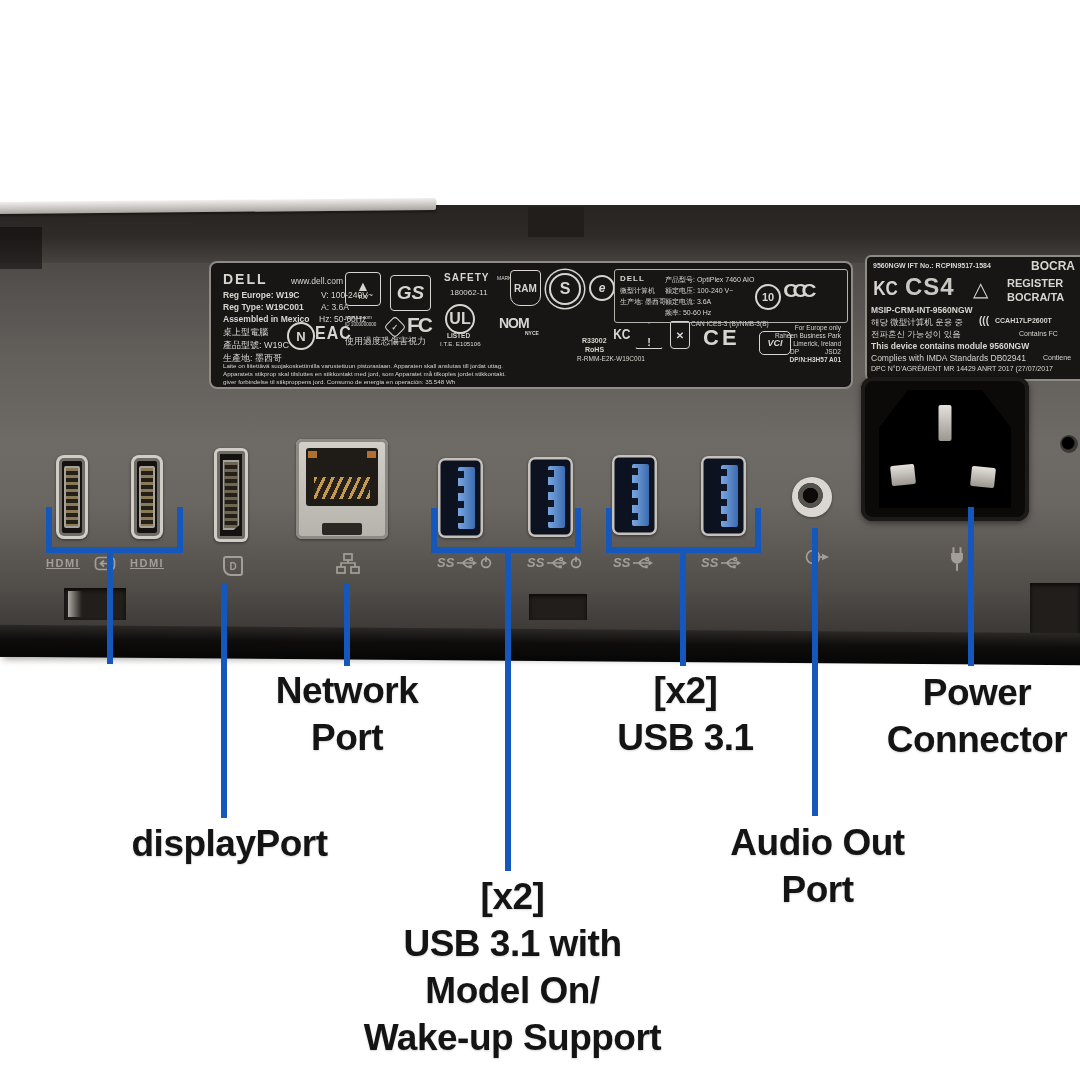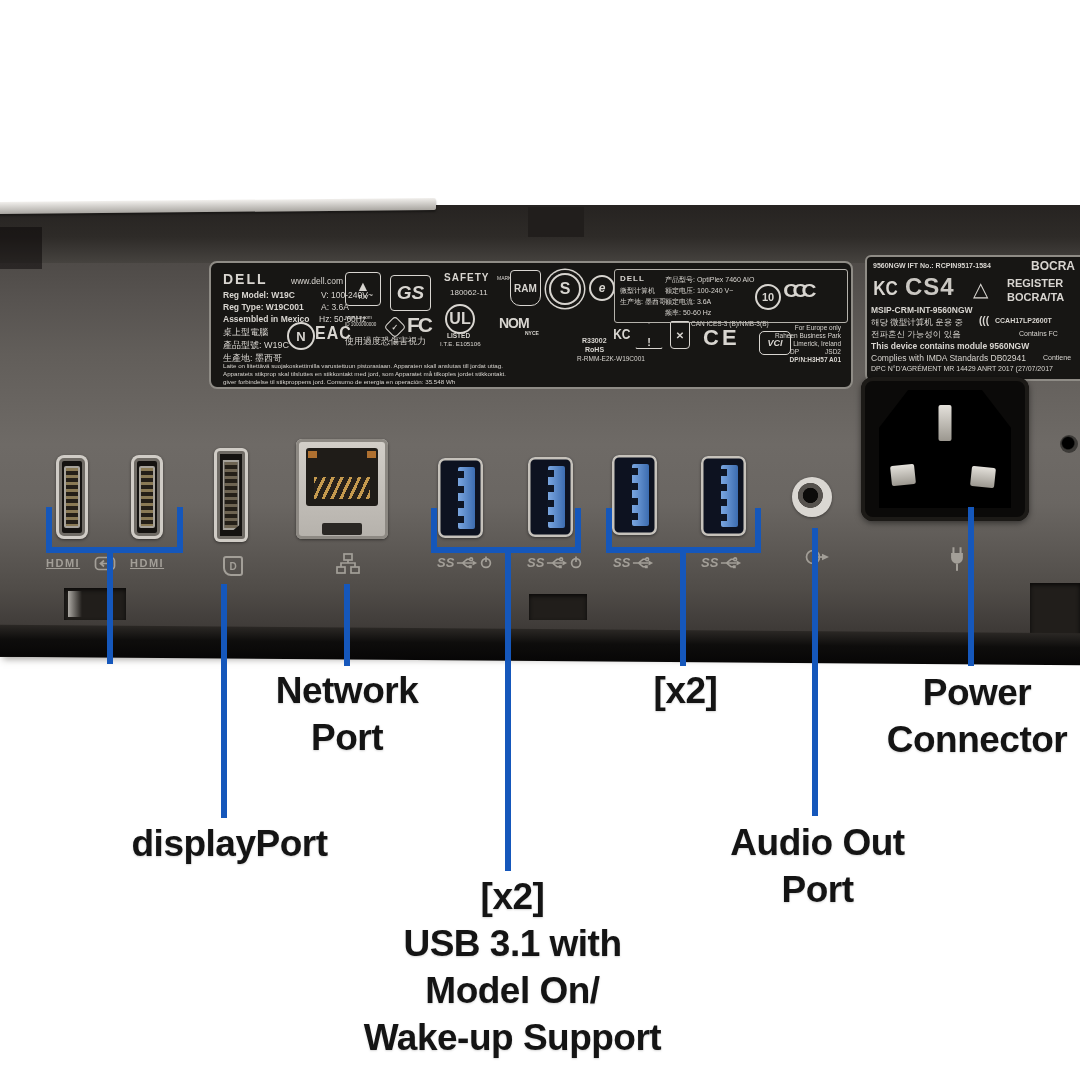--- a/index.html
+++ b/index.html
@@ -89,21 +89,21 @@
 
   <div class="photo">
     <div class="topband"></div>
     <div class="sliver"></div>
     <div class="notch"></div>
     <div class="darkpatch"></div>
 
     <div class="plate p-reg">
       <span class="brand" style="left:12px;top:8px">DELL</span>
       <span class="t8" style="left:80px;top:13px">www.dell.com</span>
-      <span class="t8" style="left:12px;top:27px;font-weight:700">Reg Model: W19C</span>
+      <span class="t8" style="left:12px;top:27px;font-weight:700">Reg Europe: W19C</span>
       <span class="t8" style="left:110px;top:27px">V: 100-240V~</span>
       <span class="t8" style="left:12px;top:39px;font-weight:700">Reg Type: W19C001</span>
       <span class="t8" style="left:110px;top:39px">A: 3.6A</span>
       <span class="t8" style="left:12px;top:51px;font-weight:700">Assembled in Mexico</span>
       <span class="t8" style="left:108px;top:51px">Hz: 50-60Hz</span>
       <span class="t9" style="left:12px;top:63px">桌上型電腦</span>
       <span class="t9" style="left:12px;top:76px">產品型號: W19C</span>
       <span class="t9" style="left:12px;top:89px">生產地: 墨西哥</span>
       <div class="mark-circle" style="left:76px;top:59px;width:24px;height:24px;font-size:13px">
           <span style="position:static">N</span>
@@ -340,20 +340,21 @@
 
   <div class="callout" style="left:252px;top:667px;width:190px">
     <div>Network</div>
     <div>Port</div>
   </div>
   <div class="callout" style="left:112px;top:820px;width:235px">
     <div>displayPort</div>
   </div>
   <div class="callout" style="left:593px;top:667px;width:185px">
     <div>[x2]</div>
+    <div>USB 3.1</div>
   </div>
   <div class="callout" style="left:862px;top:669px;width:230px">
     <div>Power</div>
     <div>Connector</div>
   </div>
   <div class="callout" style="left:715px;top:819px;width:205px">
     <div>Audio Out</div>
     <div>Port</div>
   </div>
   <div class="callout" style="left:330px;top:873px;width:365px">

